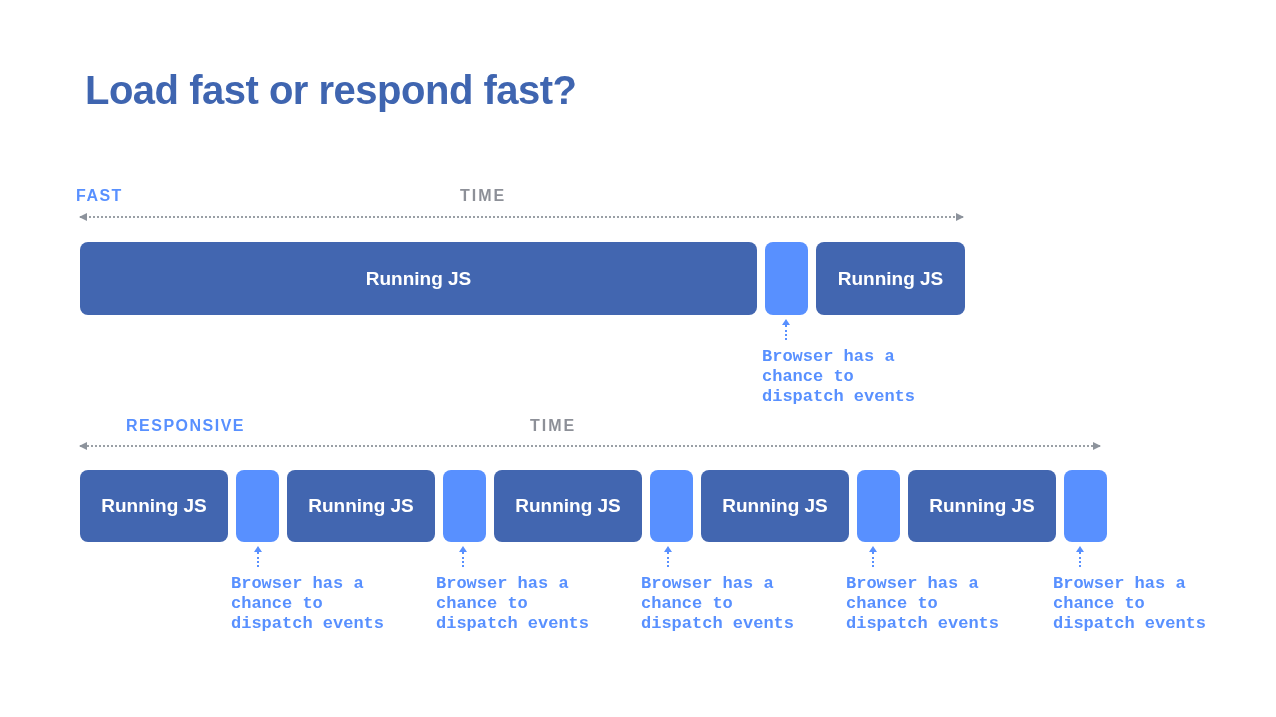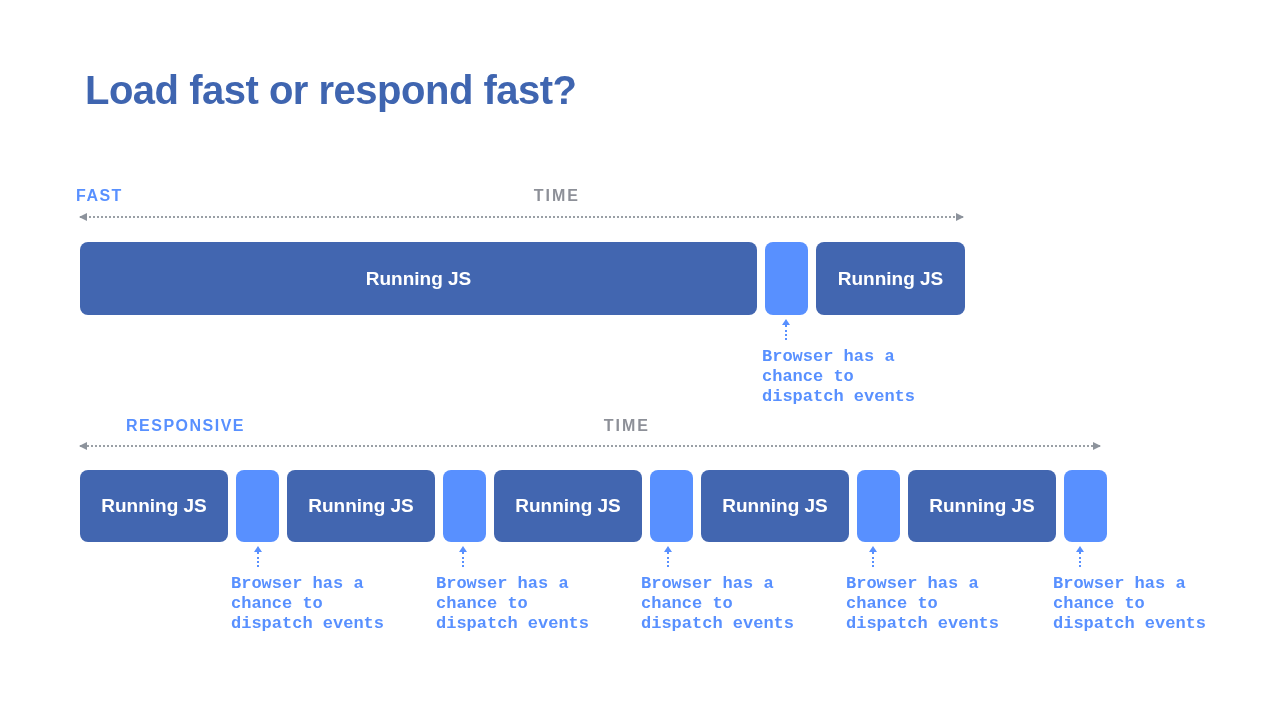--- a/index.html
+++ b/index.html
@@ -10,21 +10,21 @@
   .title {
     position:absolute; left:85px; top:68px;
     font-size:40px; font-weight:bold; color:#3f65b0; letter-spacing:-0.5px;
   }
   .section-label {
     position:absolute; font-size:16px; font-weight:bold;
     letter-spacing:1.5px; color:#5890ff;
   }
   .time-label {
     position:absolute; font-size:16px; font-weight:bold;
-    letter-spacing:2px; color:#8d9098; width:120px; text-align:right;
+    letter-spacing:2px; color:#8d9098; width:120px; text-align:left;
   }
   .timeline {
     position:absolute; height:0; border-top:2px dotted #9aa0a6;
   }
   .arr { position:absolute; width:0; height:0; top:-5px;
     border-top:4px solid transparent; border-bottom:4px solid transparent; }
   .arr-left  { left:-1px;  border-right:8px solid #8d939c; }
   .arr-right { right:-1px; border-left:8px solid #8d939c; }
   .bars { position:absolute; display:flex; gap:8px; }
   .bar {

